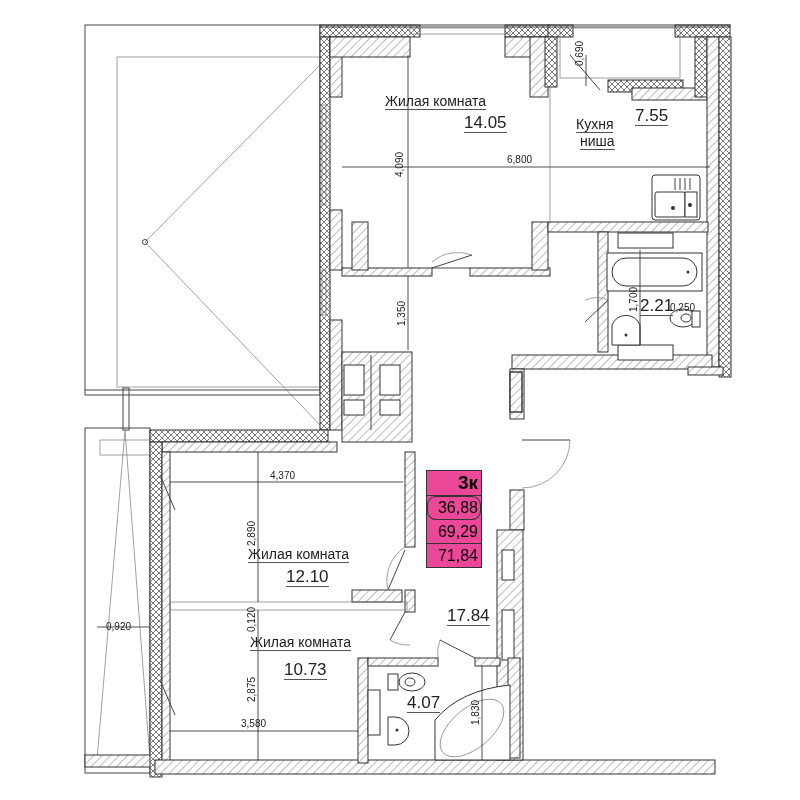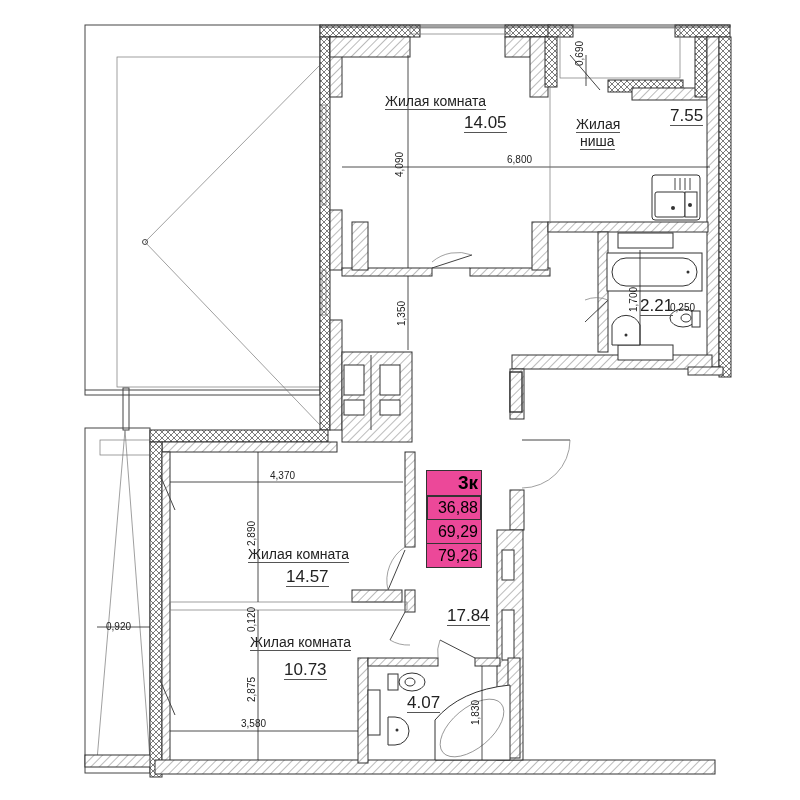--- a/index.html
+++ b/index.html
@@ -13,21 +13,21 @@
   .fix { fill: #fff; stroke: #333; stroke-width: 1; }
   .lbl { position: absolute; color: #222; white-space: nowrap; }
   .room-name { font-size: 14px; border-bottom: 1px solid #555; line-height: 16px; }
   .room-area { font-size: 17px; border-bottom: 1px solid #555; line-height: 19px; }
   .dimtxt { font-size: 10px; color: #222; }
   .vert { transform: rotate(-90deg); transform-origin: left top; }
   .summary { position: absolute; left: 426px; top: 470px; width: 54px; border: 1px solid #333; background: #ec4899; }
   .summary .head { font-size: 19px; font-weight: bold; text-align: right; padding: 0 3px; height: 24px; line-height: 24px; border-bottom: 1px solid #333; }
   .summary .val { font-size: 16px; text-align: right; padding: 0 3px; height: 23px; line-height: 23px; border-bottom: 1px solid #333; }
   .summary .val:last-child { border-bottom: none; }
-  .summary .val.boxed { outline: 1px solid #333; outline-offset: -1px; }
+  .summary .val.boxed { outline: 1px solid #333; outline-offset: -1px; border-radius: 9px; }
 </style>
 </head>
 <body>
 
 <svg id="plan" viewBox="0 0 800 800" xmlns="http://www.w3.org/2000/svg">
   <defs>
     <pattern id="hatch" width="6" height="6" patternUnits="userSpaceOnUse" patternTransform="rotate(45)">
       <rect width="6" height="6" fill="#fff"></rect>
       <line x1="0" y1="0" x2="0" y2="6" stroke="#555" stroke-width="0.8"></line>
     </pattern>
@@ -212,28 +212,28 @@
     <line class="dim" x1="170" y1="731" x2="358" y2="731"></line>
     <line class="dim" x1="482" y1="666" x2="482" y2="760"></line>
     <line class="dim" x1="97" y1="627" x2="150" y2="627"></line>
     <line class="faint" x1="550" y1="87" x2="550" y2="222"></line>
   </g>
 </svg>
 
 <div class="lbl room-name" style="left:385px;top:93px;">Жилая комната</div>
 <div class="lbl room-area" style="left:464px;top:113px;">14.05</div>
 
-<div class="lbl room-name" style="left:576px;top:116px;">Жилая</div>
+<div class="lbl room-name" style="left:576px;top:116px;">Кухня</div>
 <div class="lbl room-name" style="left:580px;top:133px;text-align:right;">ниша</div>
-<div class="lbl room-area" style="left:670px;top:106px;">7.55</div>
+<div class="lbl room-area" style="left:635px;top:106px;">7.55</div>
 
 <div class="lbl room-area" style="left:640px;top:296px;">2.21</div>
 
 <div class="lbl room-name" style="left:248px;top:546px;">Жилая комната</div>
-<div class="lbl room-area" style="left:286px;top:567px;">14.57</div>
+<div class="lbl room-area" style="left:286px;top:567px;">12.10</div>
 
 <div class="lbl room-name" style="left:250px;top:634px;">Жилая комната</div>
 <div class="lbl room-area" style="left:284px;top:660px;">10.73</div>
 
 <div class="lbl room-area" style="left:447px;top:606px;">17.84</div>
 
 <div class="lbl room-area" style="left:407px;top:693px;">4.07</div>
 
 <div class="lbl dimtxt" style="left:507px;top:154px;">6,800</div>
 <div class="lbl dimtxt vert" style="left:394px;top:177px;">4,090</div>
@@ -246,14 +246,14 @@
 <div class="lbl dimtxt vert" style="left:246px;top:632px;">0,120</div>
 <div class="lbl dimtxt vert" style="left:246px;top:702px;">2,875</div>
 <div class="lbl dimtxt" style="left:241px;top:718px;">3,580</div>
 <div class="lbl dimtxt vert" style="left:470px;top:725px;">1,830</div>
 <div class="lbl dimtxt" style="left:106px;top:621px;">0,920</div>
 
 <div class="summary">
   <div class="head">3к</div>
   <div class="val boxed">36,88</div>
   <div class="val">69,29</div>
-  <div class="val">79,26</div>
+  <div class="val">71,84</div>
 </div>
 
 </body></html>

